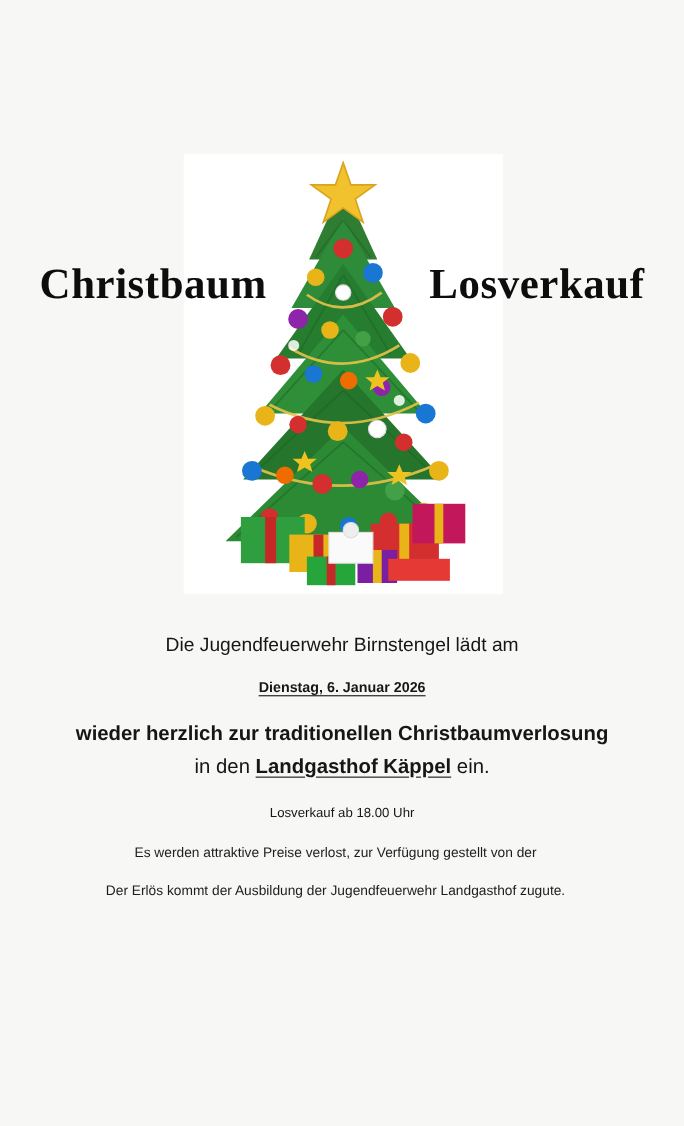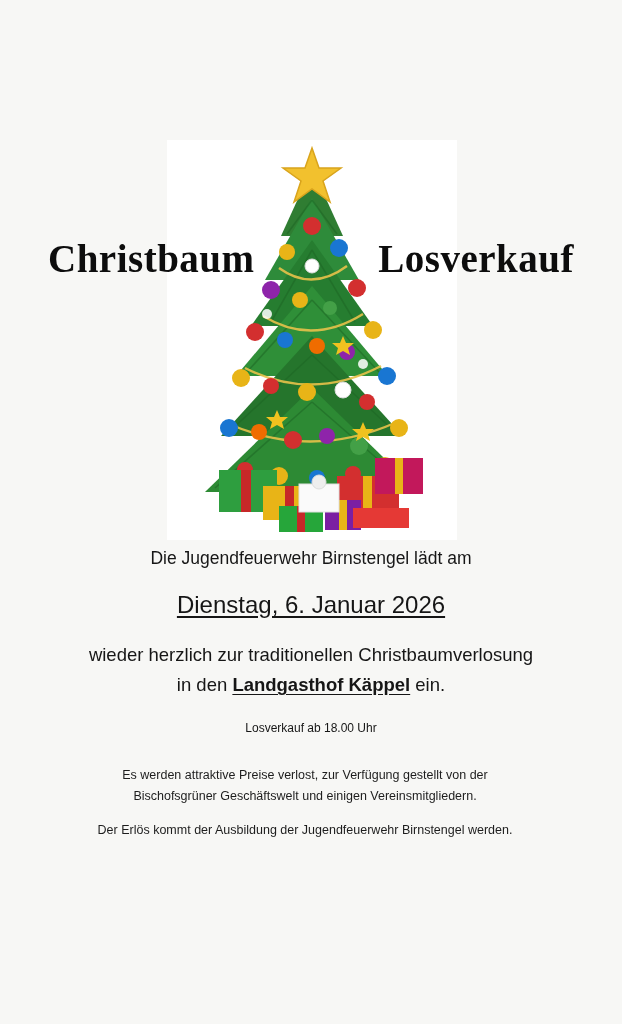--- a/index.html
+++ b/index.html
@@ -23,21 +23,21 @@
 
   
   .title-row {
     position: absolute;
     top: 236px;
     left: 0;
     width: 622px;
     display: flex;
     justify-content: space-between;
     align-items: center;
-    padding: 0 48px;
+    padding: 0 36px;
     box-sizing: border-box;
     z-index: 3;
     pointer-events: none;
   }
   .title-word {
     font-family: "Liberation Serif", serif;
     font-weight: bold;
     font-size: 39px;
     letter-spacing: 0.5px;
     color: #0d0d0d;
@@ -67,29 +67,29 @@
     left: 0;
     width: 622px;
     text-align: center;
   }
   .line {
     font-size: 17.5px;
     line-height: 1.5;
     color: #161616;
     margin: 0 0 6px 0;
   }
-  .line-1 { margin-bottom: 16px; }
+  .line-1 { margin-bottom: 16px; margin-top: 28px; }
   .date-line {
-    font-size: 24px;
-    font-weight: normal;
+    font-size: 13px;
+    font-weight: bold;
     text-decoration: underline;
     text-underline-offset: 3px;
     margin-bottom: 18px;
   }
-  .line-3 { font-size: 18.5px; margin-bottom: 2px; }
+  .line-3 { font-size: 18.5px; margin-bottom: 2px; font-weight: bold; }
   .line-4 { font-size: 18.5px; margin-bottom: 20px; text-align: center; }
   .venue {
     font-weight: bold;
     text-decoration: underline;
     text-underline-offset: 3px;
   }
   .line-5 { font-size: 12px; margin-bottom: 0; }
 
   
   .footnotes {
@@ -224,17 +224,16 @@
   <div class="body-text">
     <p class="line line-1">Die Jugendfeuerwehr Birnstengel lädt am</p>
     <p class="line date-line">Dienstag, 6. Januar 2026</p>
     <p class="line line-3">wieder herzlich zur traditionellen Christbaumverlosung</p>
     <p class="line line-4"><span>in den </span><span class="venue">Landgasthof Käppel</span><span> ein.</span></p>
     <p class="line line-5">Losverkauf ab 18.00 Uhr</p>
   </div>
 
   <div class="footnotes">
     <p class="foot">Es werden attraktive Preise verlost, zur Verfügung gestellt von der</p>
-    <p class="foot">Bischofsgrüner Geschäftswelt und einigen Vereinsmitgliedern.</p>
-    <p class="foot foot-gap">Der Erlös kommt der Ausbildung der Jugendfeuerwehr Birnstengel werden.</p>
+    <p class="foot foot-gap">Der Erlös kommt der Ausbildung der Jugendfeuerwehr Landgasthof zugute.</p>
   </div>
 
 </div>
 
 </body></html>

